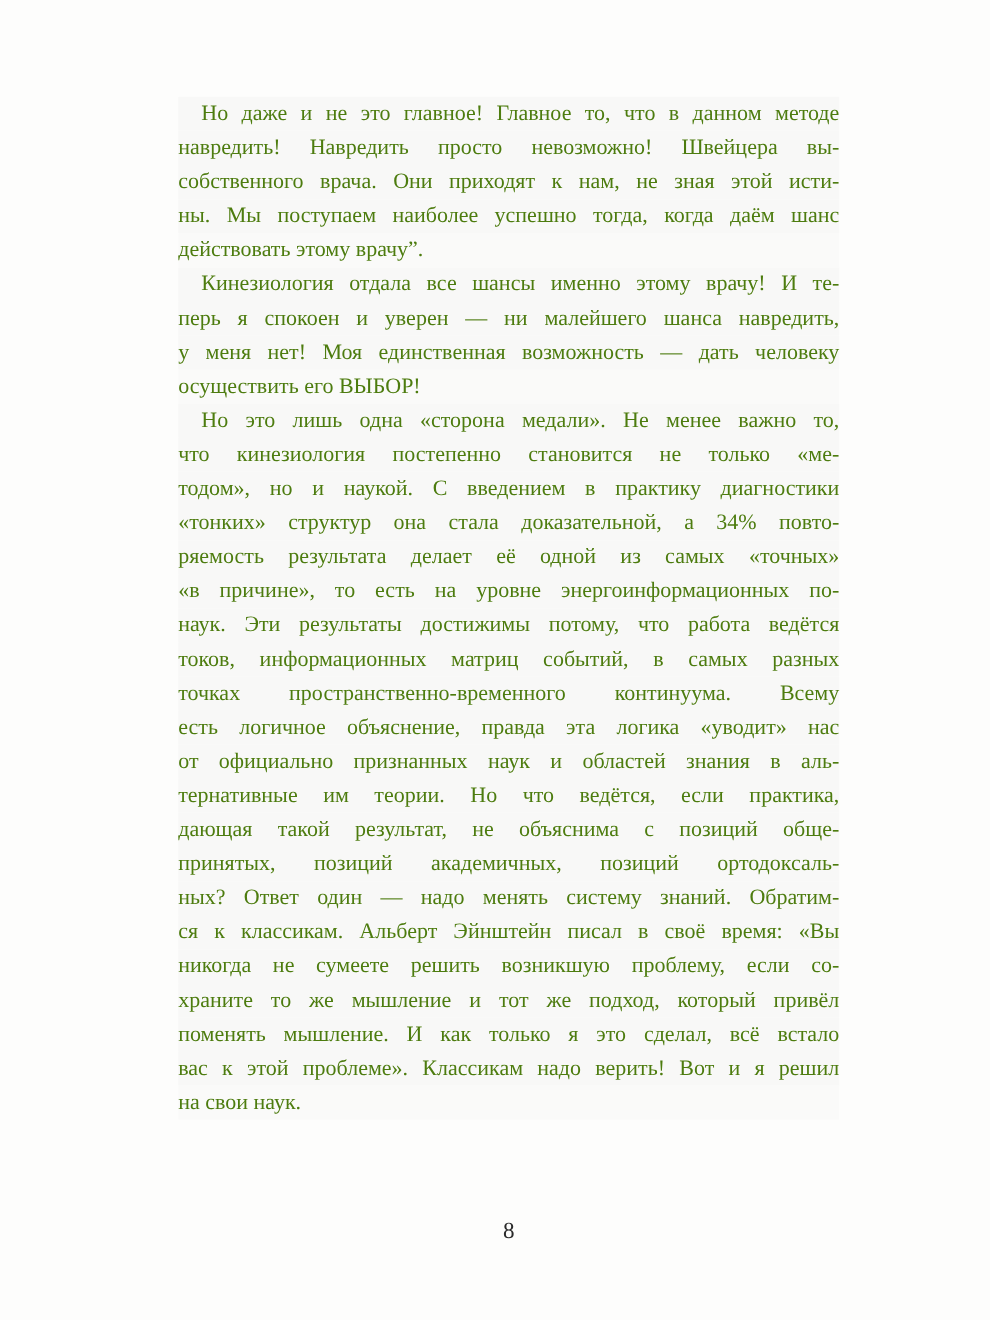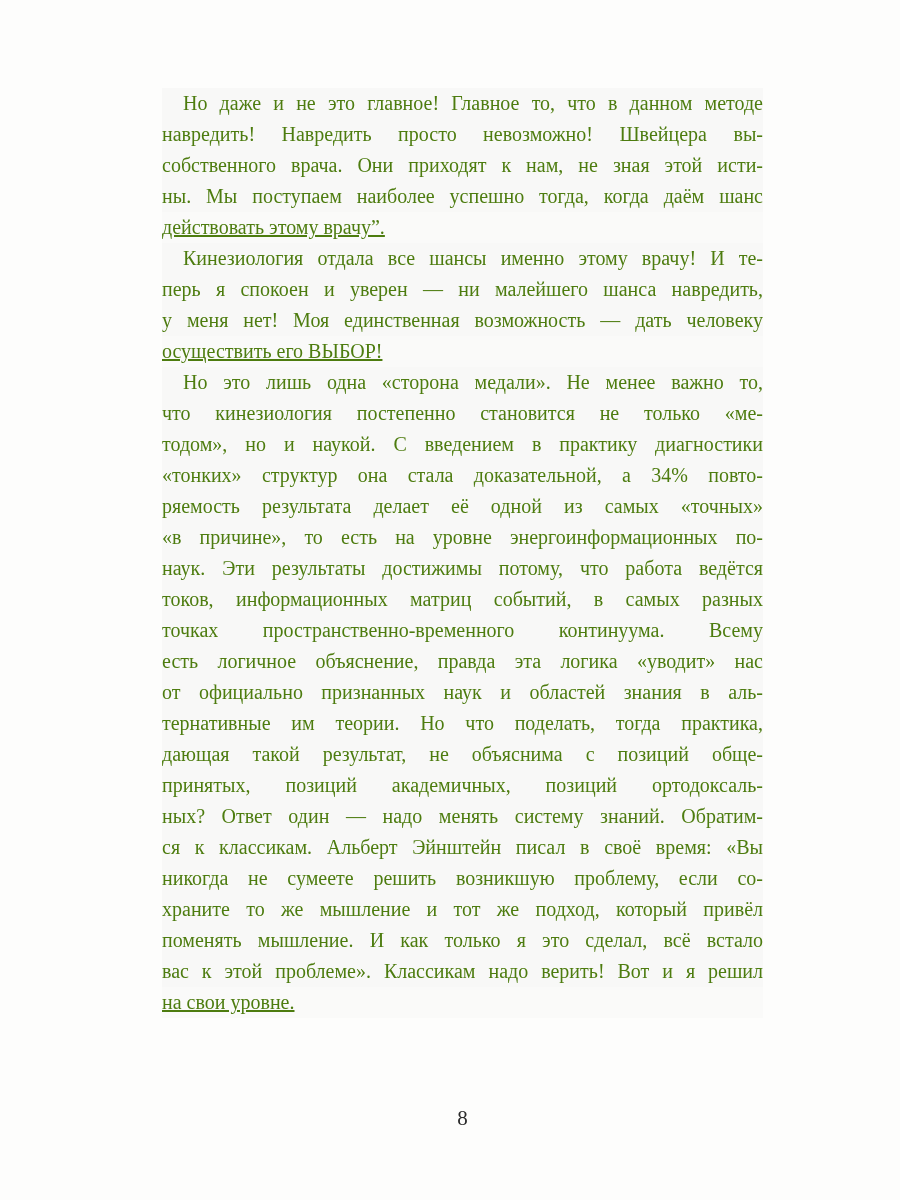--- a/index.html
+++ b/index.html
@@ -33,21 +33,20 @@
     text-align-last: justify;
     white-space: nowrap;
     background: rgba(0, 0, 0, 0.018);
   }
   .line.first {
     text-indent: 21px;
   }
   .line.last {
     text-align-last: left;
     background: rgba(0, 0, 0, 0.012);
-    text-decoration: underline;
   }
   .page-number {
     position: absolute;
     left: 162px;
     top: 1106px;
     width: 601px;
     text-align: center;
     font-size: 21px;
     color: #2b2b2b;
   }
@@ -75,26 +74,26 @@
         <div class="line">что кинезиология постепенно становится не только «ме-</div>
         <div class="line">тодом», но и наукой. С введением в практику диагностики</div>
         <div class="line">«тонких» структур она стала доказательной, а 34% повто-</div>
         <div class="line">ряемость результата делает её одной из самых «точных»</div>
         <div class="line">«в причине», то есть на уровне энергоинформационных по-</div>
         <div class="line">наук. Эти результаты достижимы потому, что работа ведётся</div>
         <div class="line">токов, информационных матриц событий, в самых разных</div>
         <div class="line">точках пространственно-временного континуума. Всему</div>
         <div class="line">есть логичное объяснение, правда эта логика «уводит» нас</div>
         <div class="line">от официально признанных наук и областей знания в аль-</div>
-        <div class="line">тернативные им теории. Но что поделать, тогда практика,</div>
+        <div class="line">тернативные им теории. Но что ведётся, если практика,</div>
         <div class="line">дающая такой результат, не объяснима с позиций обще-</div>
         <div class="line">принятых, позиций академичных, позиций ортодоксаль-</div>
         <div class="line">ных? Ответ один — надо менять систему знаний. Обратим-</div>
         <div class="line">ся к классикам. Альберт Эйнштейн писал в своё время: «Вы</div>
         <div class="line">никогда не сумеете решить возникшую проблему, если со-</div>
         <div class="line">храните то же мышление и тот же подход, который привёл</div>
         <div class="line">поменять мышление. И как только я это сделал, всё встало</div>
         <div class="line">вас к этой проблеме». Классикам надо верить! Вот и я решил</div>
-        <div class="line last">на свои уровне.</div>
+        <div class="line last">на свои наук.</div>
       </div>
     </div>
   <div class="page-number">8</div>
 </div>
 
 </body></html>

